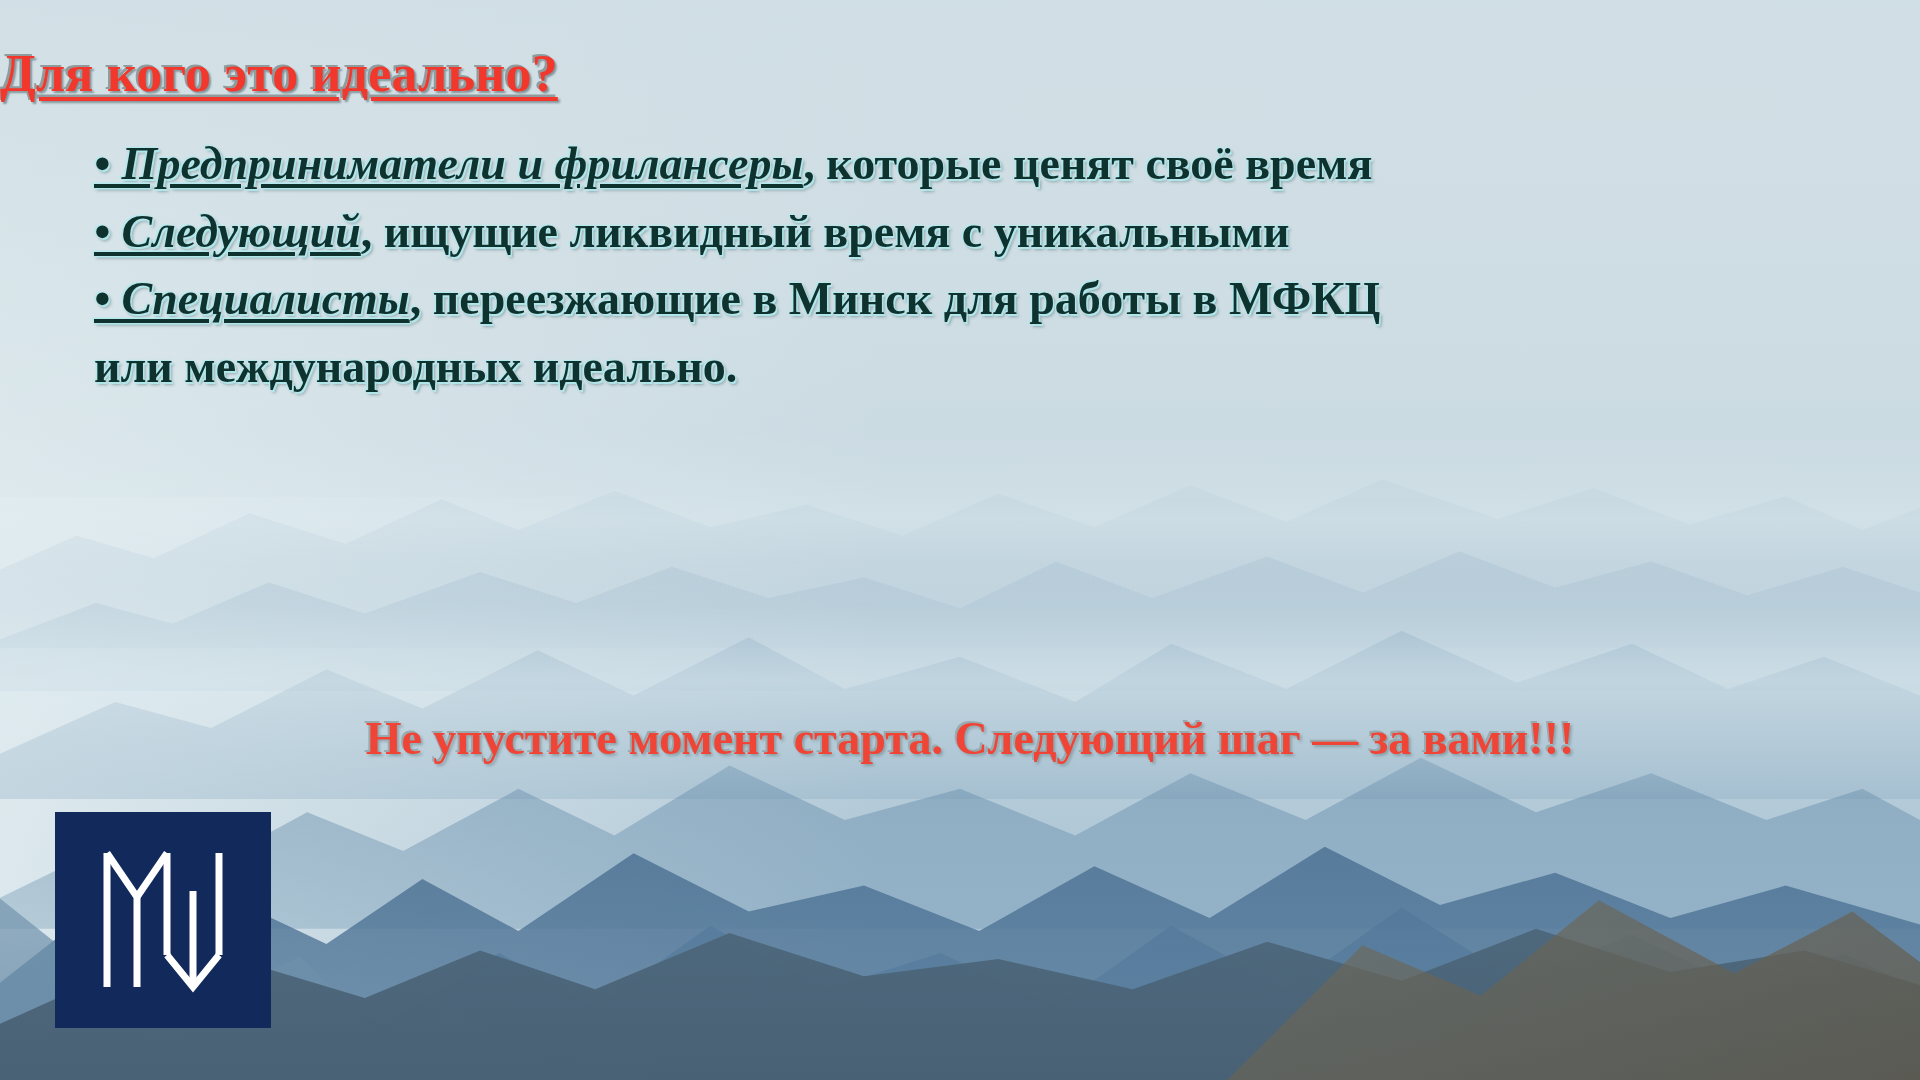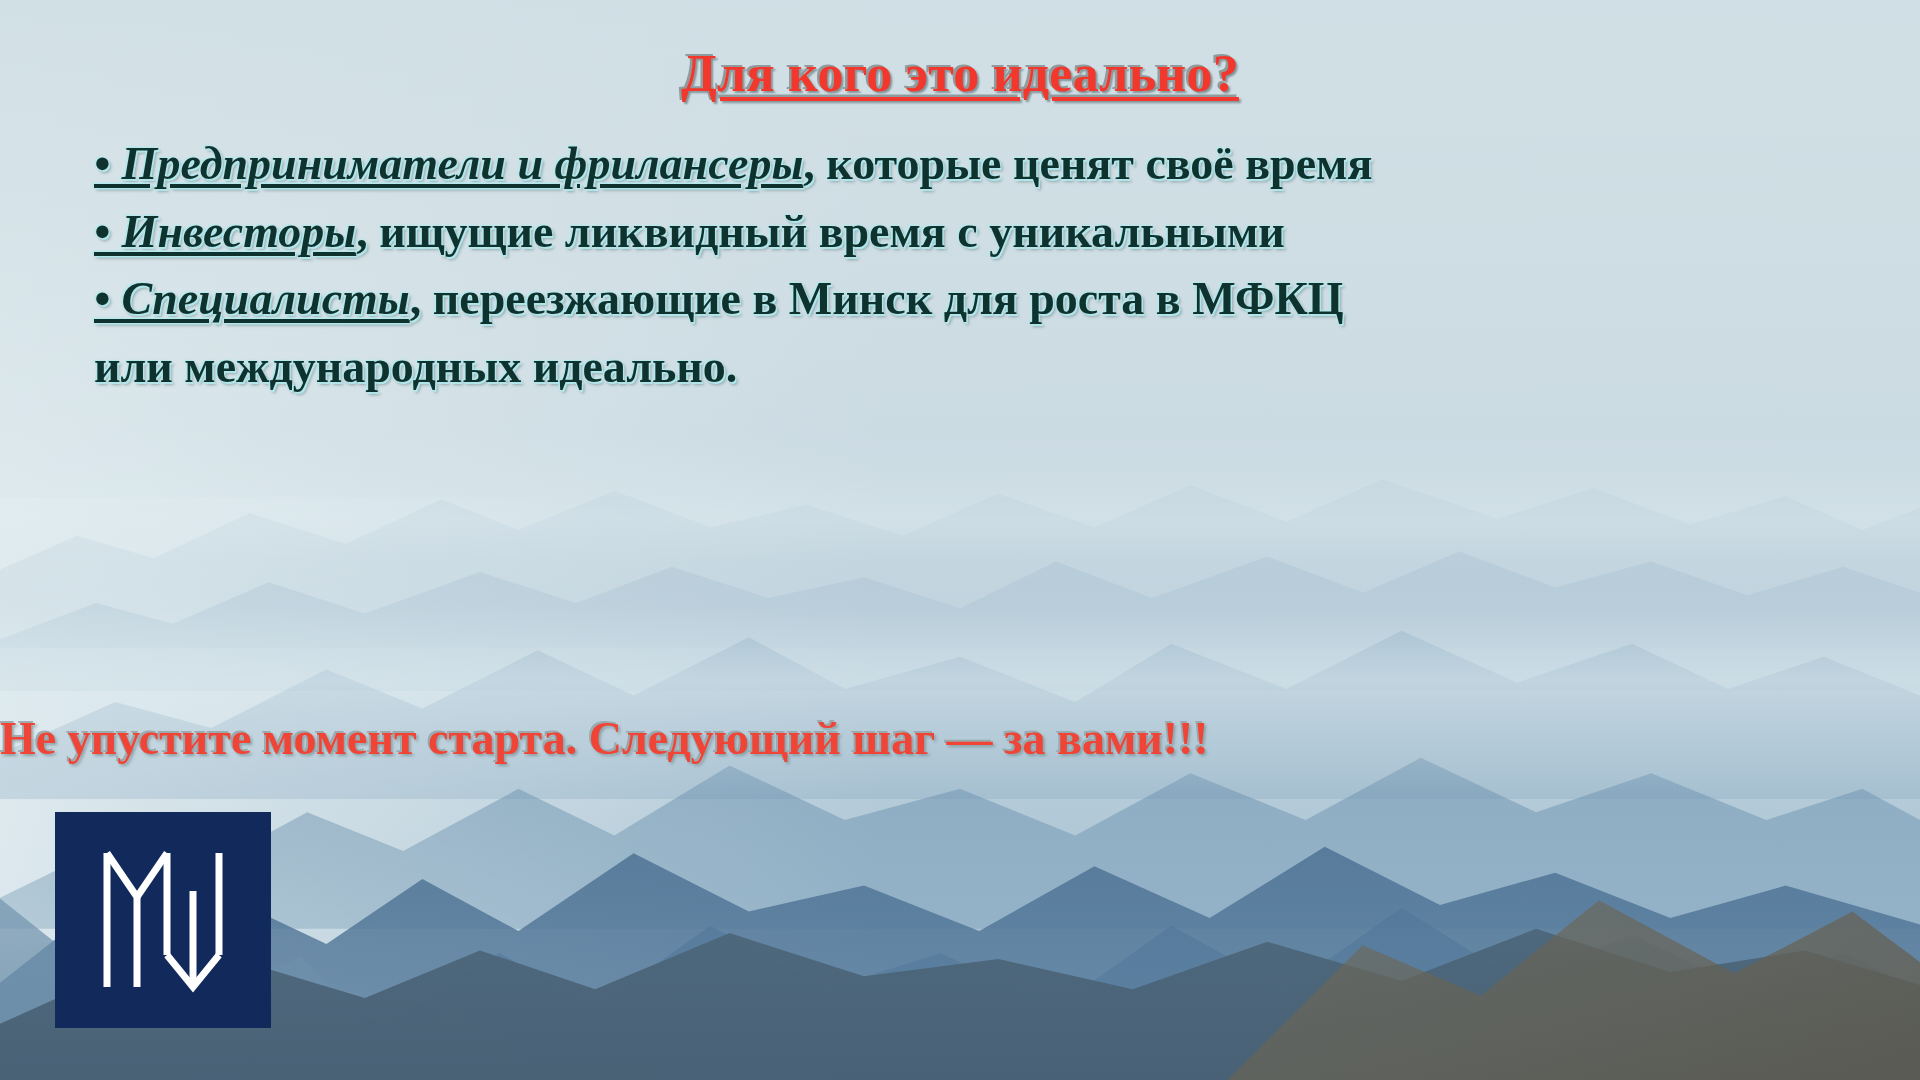--- a/index.html
+++ b/index.html
@@ -98,21 +98,21 @@
   .top-wash {
     position:absolute; left:0; right:0; top:0; height:46%;
     background:linear-gradient(to bottom, rgba(208,223,229,.92), rgba(208,223,229,.20));
   }
 
   
   #content { position:absolute; inset:0; }
 
   .title {
     position:absolute; top:44px; left:0; width:100%;
-    text-align:center;
+    text-align:left;
     font-size:52px;
     font-weight:bold;
     color:#f2382c;
     letter-spacing:.2px;
     text-shadow: -2.5px -2.5px 0 #8f9b9c, 2px 2px 2px rgba(120,140,145,.9);
   }
   .title .u { text-decoration:underline; text-decoration-thickness:4px; text-underline-offset:6px; }
 
   .lines {
     position:absolute; top:130px; left:4px; width:100%;
@@ -133,26 +133,27 @@
   }
   .line .lead {
     font-style:italic;
     text-decoration:underline;
     text-decoration-thickness:4px;
     text-underline-offset:5px;
   }
 
   .cta {
     position:absolute; top:712px; left:0; width:100%;
-    text-align:left;
+    text-align:center;
     font-size:46px;
     font-weight:bold;
     color:#ef4436;
     white-space:nowrap;
     text-shadow: -2px -2px 0 rgba(150,166,170,.9), 2px 2px 3px rgba(130,150,155,.85);
+    padding-left:20px;
   }
 
   
   .logo {
     position:absolute; left:55px; top:812px;
     width:216px; height:216px;
     background:#12295c;
     display:flex; align-items:center; justify-content:center;
   }
   .logo svg { width:140px; height:150px; display:block; }
@@ -181,24 +182,24 @@
 
   <div class="title">
     <span class="u">Для кого это идеально?</span>
   </div>
 
   <div class="lines">
     <div class="line">
       <span class="lead">• Предприниматели и фрилансеры</span><span>, которые ценят своё время</span>
     </div>
     <div class="line">
-      <span class="lead">• Инвесторы</span><span>, ищущие ликвидный время с уникальными</span>
-    </div>
-    <div class="line">
-      <span class="lead">• Специалисты</span><span>, переезжающие в Минск для роста в МФКЦ</span>
+      <span class="lead">• Следующий</span><span>, ищущие ликвидный время с уникальными</span>
+    </div>
+    <div class="line">
+      <span class="lead">• Специалисты</span><span>, переезжающие в Минск для работы в МФКЦ</span>
     </div>
     <div class="line">
       <span>или международных идеально.</span>
     </div>
   </div>
 
   <div class="cta">Не упустите момент старта. Следующий шаг — за вами!!!</div>
 
   <div class="logo">
     <svg viewBox="0 0 140 150">

